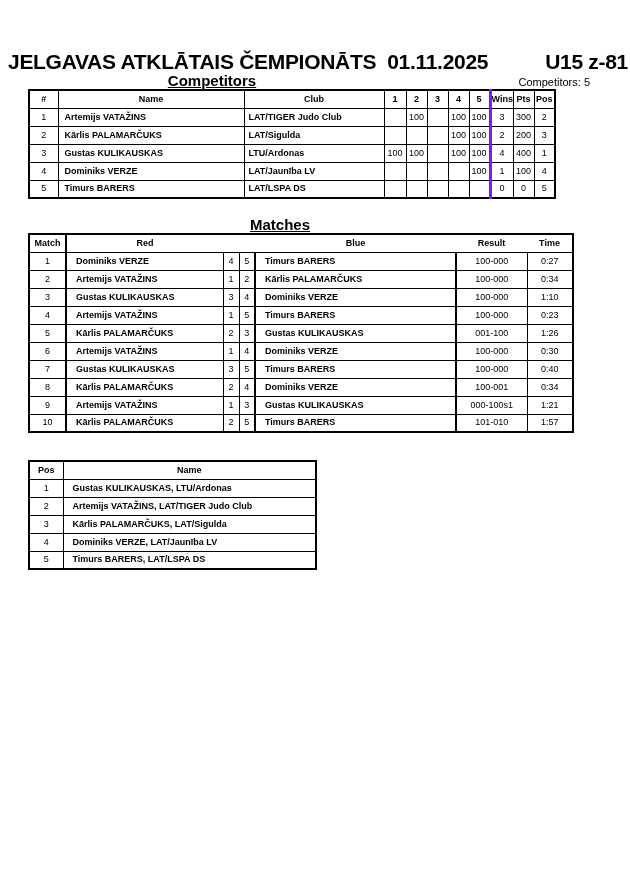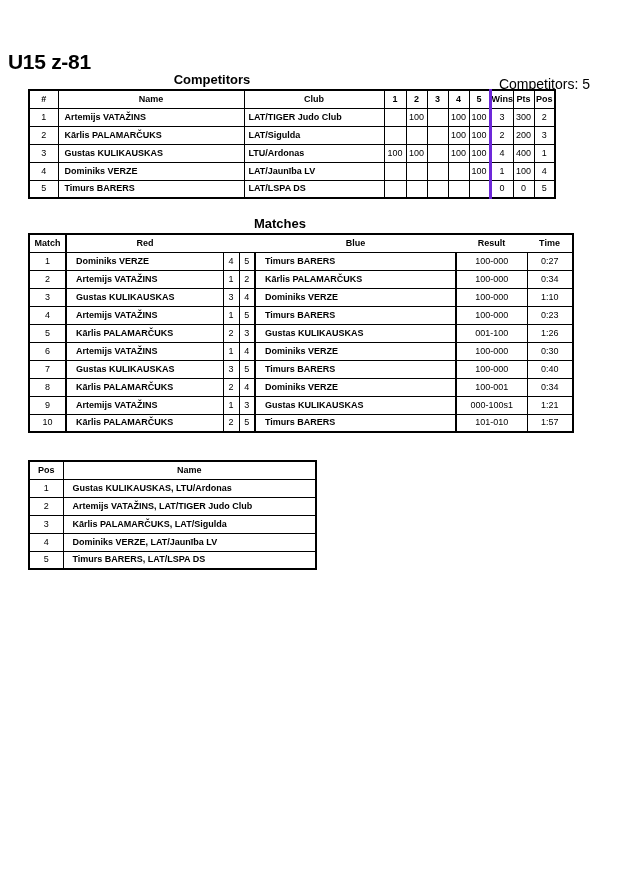--- a/index.html
+++ b/index.html
@@ -5,22 +5,22 @@
   html,body{margin:0;padding:0;}
   body{
     width:630px;height:891px;background:#ffffff;color:#000;
     font-family:"Liberation Sans",sans-serif;position:relative;overflow:hidden;
   }
   .abs{position:absolute;}
   .title-row{
     left:8px;top:50px;width:620px;display:flex;justify-content:space-between;
     font-size:21px;font-weight:bold;letter-spacing:-0.3px;white-space:pre;
   }
-  .section-label{font-size:13px;font-weight:bold;text-align:center;width:200px;}
-  .count-label{font-size:14px;text-align:right;width:100px;}
+  .section-label{font-size:15px;font-weight:bold;text-align:center;width:200px;text-decoration:underline;}
+  .count-label{font-size:11px;text-align:right;width:100px;}
   table{border-collapse:collapse;table-layout:fixed;position:absolute;background:#fff;}
   td{font-size:9px;line-height:1;vertical-align:middle;padding:0;overflow:hidden;white-space:nowrap;}
   tr{height:18px;}
   .b{font-weight:bold;}
   .c{text-align:center;}
   .l{text-align:left;font-weight:bold;}
   .pl4{padding-left:4px;margin-left:8px;}
   .pl6{padding-left:6px;}
   .pl9{padding-left:9px;}
   
@@ -35,20 +35,21 @@
   #mat thead td.hm{border-right:2px solid #000;margin-left:15px;}
   #mat thead td.hred{padding-right:32px;}
   
   #res{left:28px;top:460px;width:287px;border:2px solid #000;}
   #res td{border:1px solid #000;}
 </style>
 </head>
 <body>
 
 <div class="abs title-row">
+  <span>JELGAVAS ATKLĀTAIS ČEMPIONĀTS  01.11.2025</span>
   <span>U15 z-81</span>
 </div>
 <div class="abs section-label" style="left:112px;top:72px;">Competitors</div>
 <div class="abs count-label" style="left:490px;top:76px;">Competitors: 5</div>
 
 <table id="comp">
   <colgroup>
     <col style="width:29px">
       <col style="width:186px">
       <col style="width:140px">

